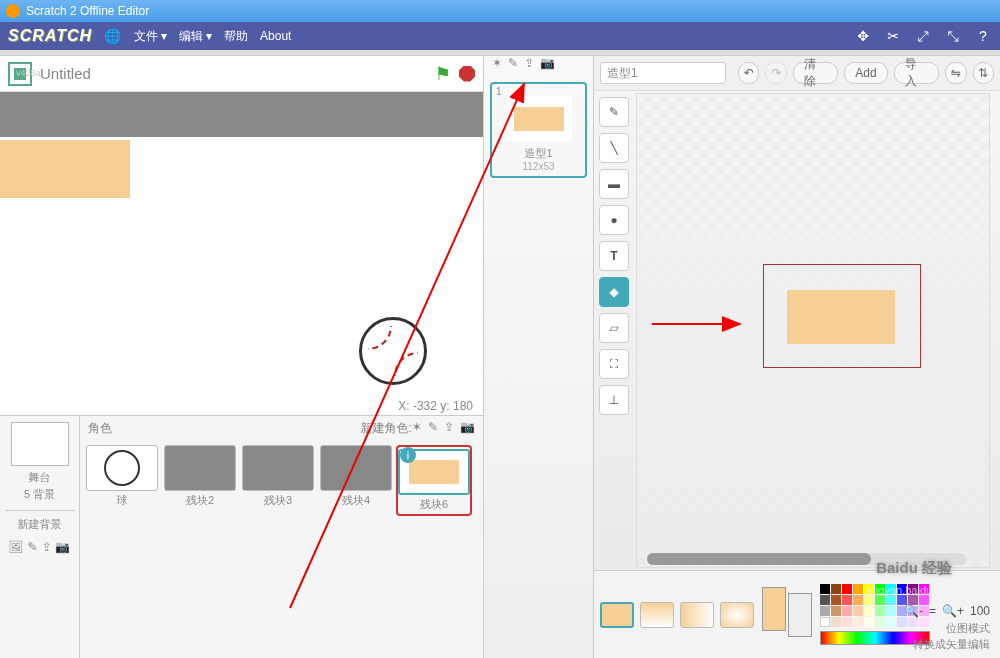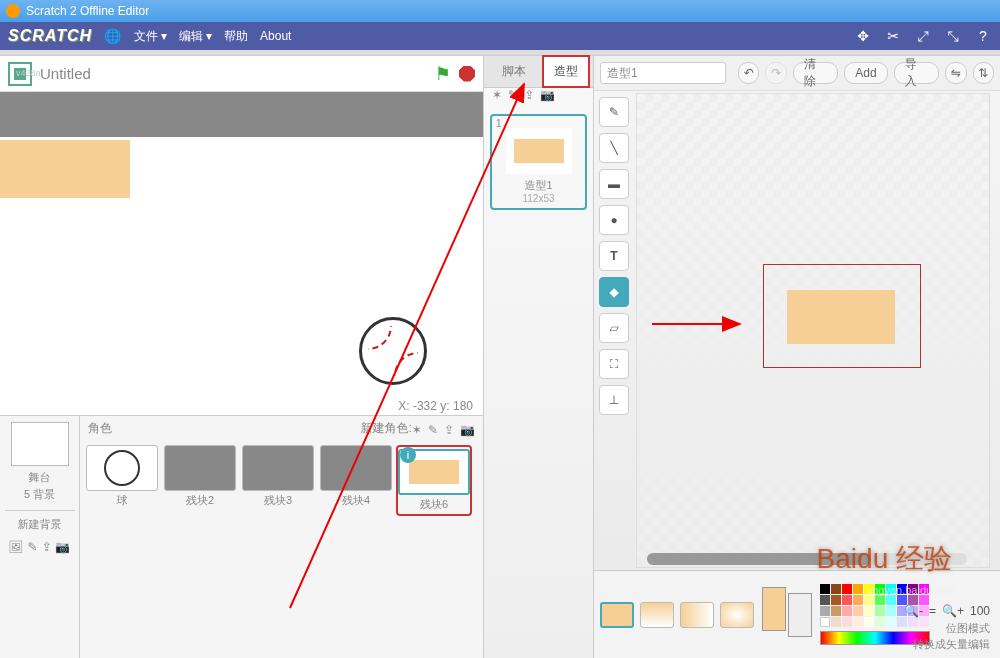--- a/index.html
+++ b/index.html
@@ -30,21 +30,21 @@
 .baseball::before{top:-18px;left:-18px;clip-path:polygon(50% 50%,100% 50%,100% 100%,50% 100%)}
 .baseball::after{bottom:-18px;right:-18px;clip-path:polygon(0 0,50% 0,50% 50%,0 50%)}
 .coords{text-align:right;padding:2px 10px;color:#888;height:18px}
 .sprite-area{flex:1;display:flex;background:#f5f5f5;border-top:1px solid #ccc}
 .stage-col{width:80px;border-right:1px solid #ccc;display:flex;flex-direction:column;align-items:center;padding-top:6px}
 .stage-thumb{width:58px;height:44px;background:#fff;border:1px solid #bbb;margin-bottom:4px}
 .stage-col .lbl{color:#888;font-size:11px;margin-bottom:2px}
 .stage-col .tools{display:flex;gap:4px;margin-top:6px;color:#888}
 .stage-col hr{width:70px;border:none;border-top:1px solid #ccc;margin:6px 0}
 .sprite-pane{flex:1;display:flex;flex-direction:column}
-.sprite-hdr{display:flex;align-items:flex-end;padding:4px 8px;color:#888}
+.sprite-hdr{display:flex;align-items:flex-start;padding:4px 8px;color:#888}
 .sprite-hdr .sp{flex:1}
 .sprite-hdr .iconrow{display:flex;gap:6px;color:#888;font-size:14px}
 .sprites{display:flex;flex-wrap:wrap;gap:2px;padding:4px}
 .sprite{width:76px;display:flex;flex-direction:column;align-items:center;position:relative}
 .sprite .th{width:72px;height:46px;background:#888;border:1px solid #bbb;border-radius:3px;display:flex;align-items:center;justify-content:center}
 .sprite.ball .th{background:#fff}
 .sprite .th .mini-ball{width:36px;height:36px;border:2px solid #333;border-radius:50%}
 .sprite .nm{color:#888;font-size:11px;margin-top:2px}
 .sprite.sel{border:2px solid #c33;border-radius:4px;padding:2px}
 .sprite.sel .th{border:2px solid #4ab;background:#fff}
@@ -87,21 +87,21 @@
 .swatch-set{display:flex;gap:2px}
 .sw{width:24px;height:44px;border:1px solid #999;background:#eee;position:relative}
 .sw.front{background:#f5cf95;top:-6px;z-index:1}
 .palette{display:flex;flex-direction:column;gap:1px}
 .prow{display:flex;gap:1px}
 .pc{width:10px;height:10px}
 .hue{width:110px;height:14px;background:linear-gradient(90deg,red,yellow,lime,cyan,blue,magenta,red);margin-top:3px;border:1px solid #999}
 .zoom{position:absolute;right:10px;bottom:40px;display:flex;align-items:center;gap:6px;color:#555}
 .mode-txt{position:absolute;right:10px;bottom:22px;color:#888;font-size:11px}
 .mode-link{position:absolute;right:10px;bottom:6px;color:#888;font-size:11px}
-.wm{position:absolute;right:48px;bottom:80px;color:#c2410c;font-size:28px;font-weight:normal;opacity:.85;text-shadow:0 0 4px #888;pointer-events:none}
+.wm{position:absolute;right:48px;bottom:80px;color:#737373;font-size:15px;font-weight:bold;opacity:.85;text-shadow:0 0 4px #888;pointer-events:none}
 .wm2{position:absolute;right:44px;bottom:62px;color:#eee;font-size:11px;opacity:.7;pointer-events:none}
 svg.arrows{position:absolute;top:0;left:0;pointer-events:none;z-index:50}
 </style>
 </head>
 <body>
 
 <div class="titlebar">
   <span class="cat"></span>
   <span>Scratch 2 Offline Editor</span>
 </div>
@@ -193,24 +193,20 @@
                 <div class="fill"></div>
               </div>
               <span class="nm">残块6</span>
             </div>
         </div>
       </div>
     </div>
   </div>
 
   <div class="middle">
-    <div class="tabs">
-      <span class="tab">脚本</span>
-      <span class="tab active">造型</span>
-    </div>
     <div class="mid-tools">
       <span>✶</span>
       <span>✎</span>
       <span>⇪</span>
       <span>📷</span>
     </div>
     <div class="cost">
       <span class="num">1</span>
       <div class="prev">
           <div class="r"></div>

